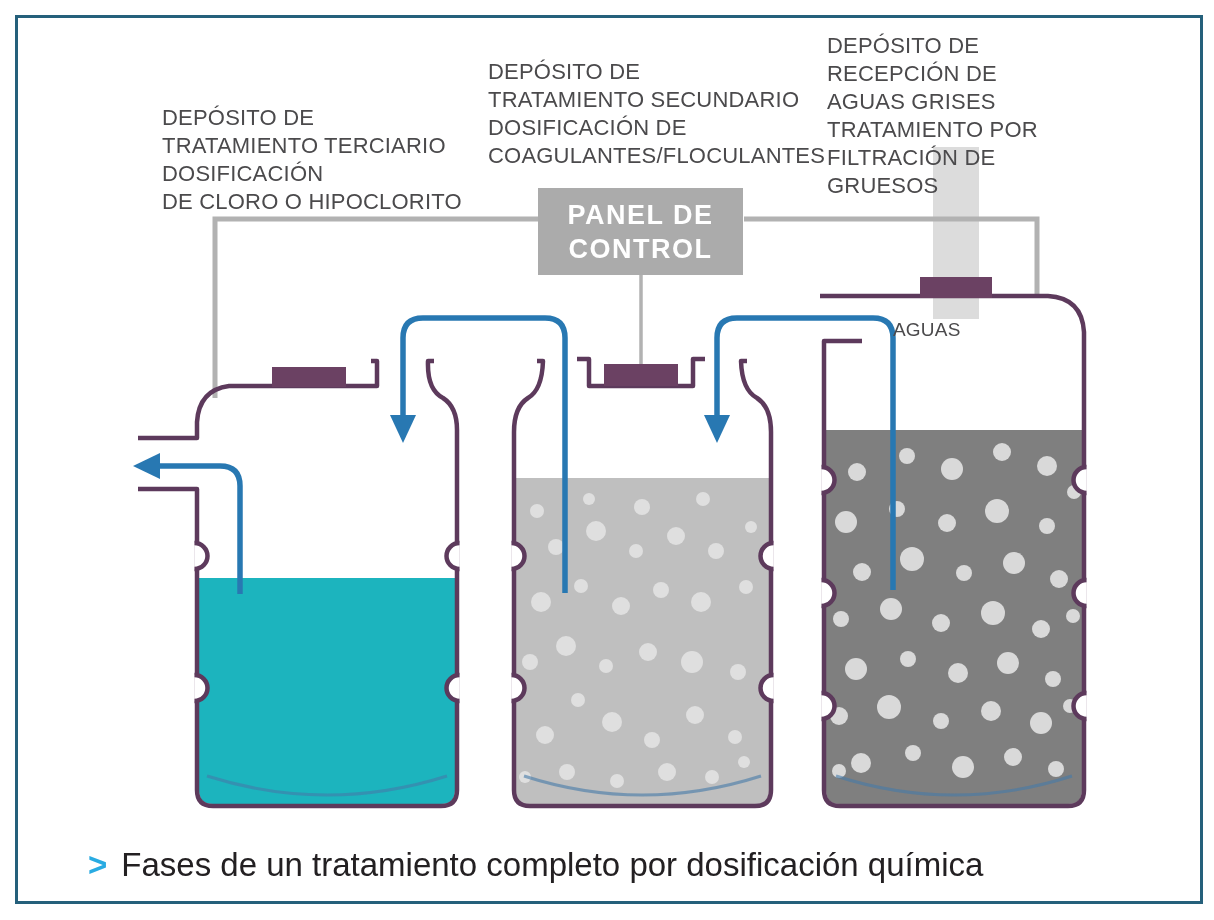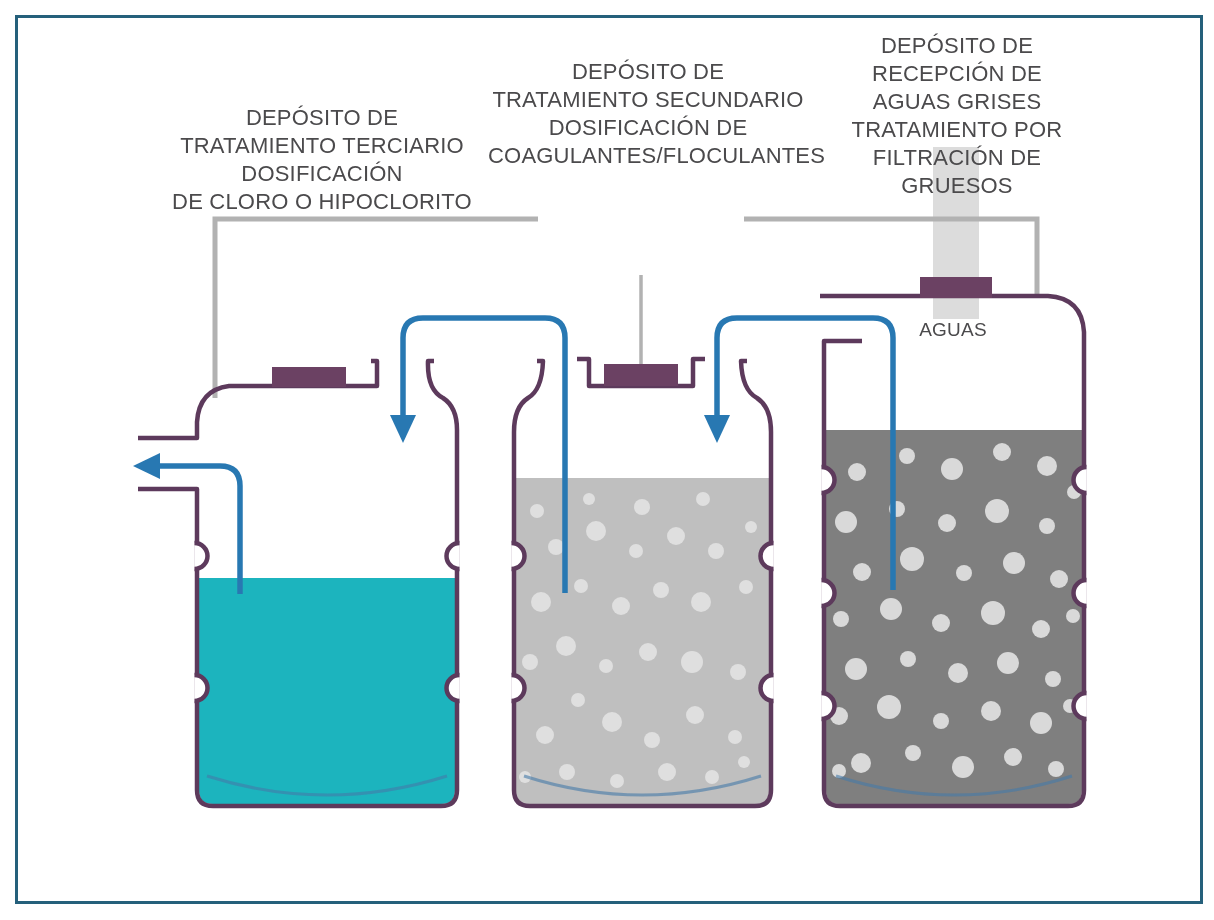--- a/index.html
+++ b/index.html
@@ -2,21 +2,21 @@
 <html><head>
 <meta charset="utf-8">
 <style>
   html,body{margin:0;padding:0;background:#ffffff;}
   .stage{position:relative;width:1214px;height:920px;background:#ffffff;overflow:hidden;
          font-family:"Liberation Sans",sans-serif;}
   .frame{position:absolute;left:15px;top:15px;width:1188px;height:889px;
          border:3px solid #25607b;box-sizing:border-box;}
   svg.canvas{position:absolute;left:0;top:0;}
   .diagram-label{position:absolute;font-size:22px;line-height:28px;color:#4b4a4c;
-         text-align:center;white-space:pre-line;letter-spacing:0.2px;}
+         white-space:pre-line;letter-spacing:0.2px;}
   .label-left{text-align:left;}
   .label-small{font-size:19px;line-height:22px;}
   .panel{position:absolute;left:538px;top:188px;width:205px;height:87px;background:#ababab;
          color:#ffffff;font-weight:bold;font-size:27px;line-height:34px;letter-spacing:1.5px;
          display:flex;align-items:center;justify-content:center;text-align:center;white-space:pre-line;}
   .caption{position:absolute;left:88px;top:846px;font-size:33px;color:#232022;white-space:nowrap;}
   .caption .chev{color:#29abe2;font-weight:bold;margin-right:14px;}
 </style>
 </head>
 <body>
@@ -179,15 +179,20 @@
   <div class="diagram-label" style="left:827px;top:32px;width:260px;">DEPÓSITO DE
 RECEPCIÓN DE
 AGUAS GRISES
 TRATAMIENTO POR
 FILTRACIÓN DE
 GRUESOS</div>
 
 
   <div class="diagram-label label-small" style="left:893px;top:319px;width:120px;">AGUAS</div>
 
+  <div class="panel">PANEL DE
+CONTROL</div>
 
+  <div class="caption">
+    <span class="chev">&gt;</span><span>Fases de un tratamiento completo por dosificación química</span>
+  </div>
 
 </div>
 
 </body></html>

